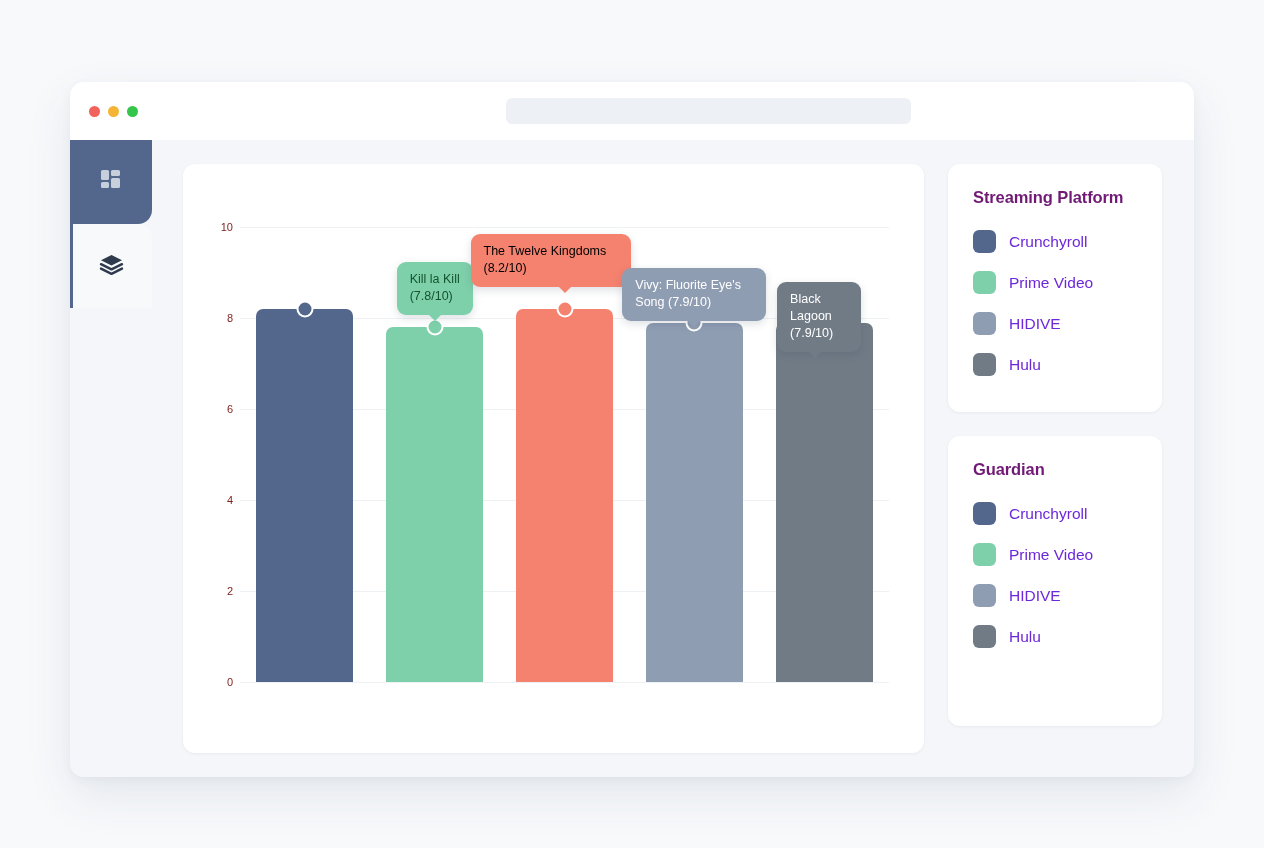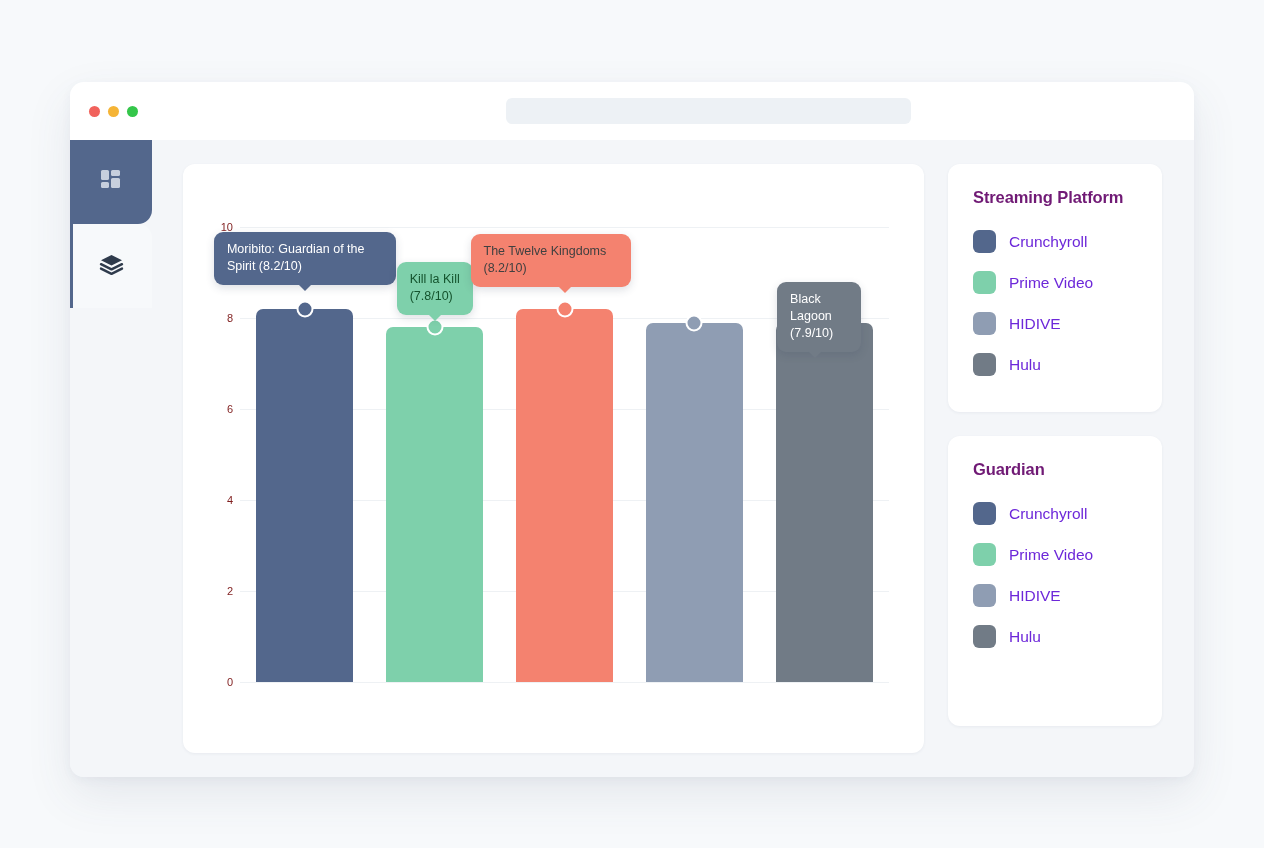--- a/index.html
+++ b/index.html
@@ -278,29 +278,29 @@
           <div class="grid-line" style="top: 336px;"></div>
           <div class="y-tick-label" style="top: 336px;">4</div>
           <div class="grid-line" style="top: 245px;"></div>
           <div class="y-tick-label" style="top: 245px;">6</div>
           <div class="grid-line" style="top: 154px;"></div>
           <div class="y-tick-label" style="top: 154px;">8</div>
           <div class="grid-line" style="top: 63px;"></div>
           <div class="y-tick-label" style="top: 63px;">10</div>
           <div class="bar" title="Moribito: Guardian of the Spirit — 8.2" style="left: 73.4px; top: 144.9px; width: 97px; height: 373.1px; background: rgb(83, 103, 140);"></div>
           <div class="bar-dot" style="left: 121.9px; top: 144.9px; background: rgb(83, 103, 140);"></div>
-          <div class="tooltip" style="width: 182px; left: 30.9px; top: 68px; background: rgb(83, 103, 140); color: rgb(83, 103, 140);"><span style="color: rgb(255, 255, 255);">Moribito: Guardian of the Spirit (8.2/10)</span><span class="tip-arrow" style="margin-left: -7px;"></span></div>
           <div class="bar" title="Kill la Kill — 7.8" style="left: 203.2px; top: 163.1px; width: 97px; height: 354.9px; background: rgb(126, 208, 171);"></div>
           <div class="bar-dot" style="left: 251.7px; top: 163.1px; background: rgb(126, 208, 171);"></div>
           <div class="tooltip" style="width: 76px; left: 213.7px; top: 98px; background: rgb(126, 208, 171); color: rgb(126, 208, 171);"><span style="color: #14532d;">Kill la Kill (7.8/10)</span><span class="tip-arrow" style="margin-left: -7px;"></span></div>
           <div class="bar" title="The Twelve Kingdoms — 8.2" style="left: 333px; top: 144.9px; width: 97px; height: 373.1px; background: rgb(244, 130, 111);"></div>
           <div class="bar-dot" style="left: 381.5px; top: 144.9px; background: rgb(244, 130, 111);"></div>
-          <div class="tooltip" style="width: 160px; left: 287.5px; top: 70px; background: rgb(244, 130, 111); color: rgb(244, 130, 111);"><span style="color: #404040;">The Twelve Kingdoms (8.2/10)</span><span class="tip-arrow" style="margin-left: 7px;"></span></div>
+          <div class="tooltip" style="width: 160px; left: 287.5px; top: 70px; background: rgb(244, 130, 111); color: rgb(244, 130, 111);"><span style="color: #000000;">The Twelve Kingdoms (8.2/10)</span><span class="tip-arrow" style="margin-left: 7px;"></span></div>
           <div class="bar" title="Vivy: Fluorite Eye's Song — 7.9" style="left: 462.8px; top: 158.55px; width: 97px; height: 359.45px; background: rgb(143, 157, 179);"></div>
           <div class="bar-dot" style="left: 511.3px; top: 158.55px; background: rgb(143, 157, 179);"></div>
+          <div class="tooltip" style="width: 144px; left: 439.3px; top: 104px; background: rgb(143, 157, 179); color: rgb(143, 157, 179);"><span style="color: rgb(255, 255, 255);">Vivy: Fluorite Eye's Song (7.9/10)</span><span class="tip-arrow" style="margin-left: -7px;"></span></div>
           <div class="bar" title="Black Lagoon — 7.9" style="left: 592.6px; top: 158.55px; width: 97px; height: 359.45px; background: rgb(113, 123, 134);"></div>
           <div class="bar-dot" style="left: 641.1px; top: 158.55px; background: rgb(113, 123, 134);"></div>
           <div class="tooltip" style="width: 84px; left: 594.1px; top: 118px; background: rgb(113, 123, 134); color: rgb(113, 123, 134);"><span style="color: rgb(255, 255, 255);">Black Lagoon (7.9/10)</span><span class="tip-arrow" style="margin-left: -11px;"></span></div>
         </div>
     </div>
 
     <div id="side-panels">
 
       <div class="legend-card" id="legend-card-1">
         <div class="legend-title">Streaming Platform</div>

